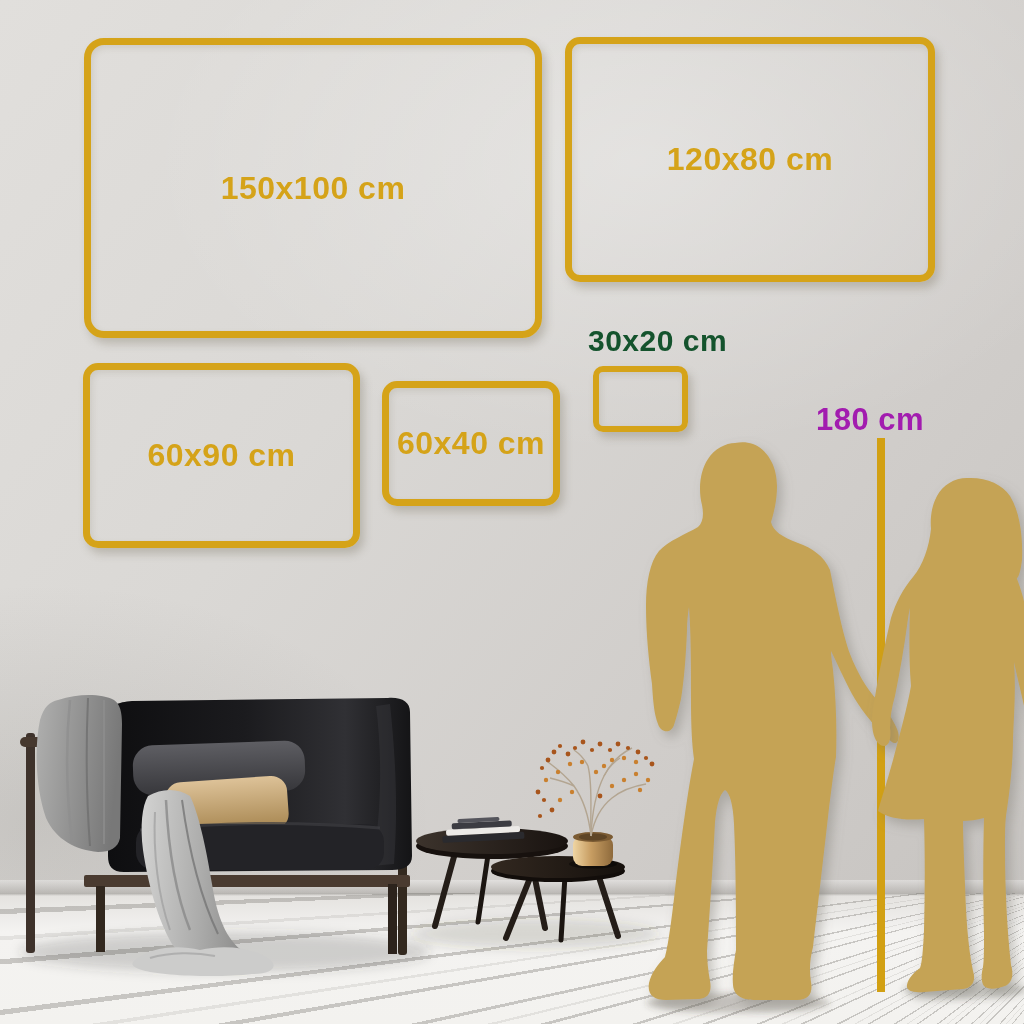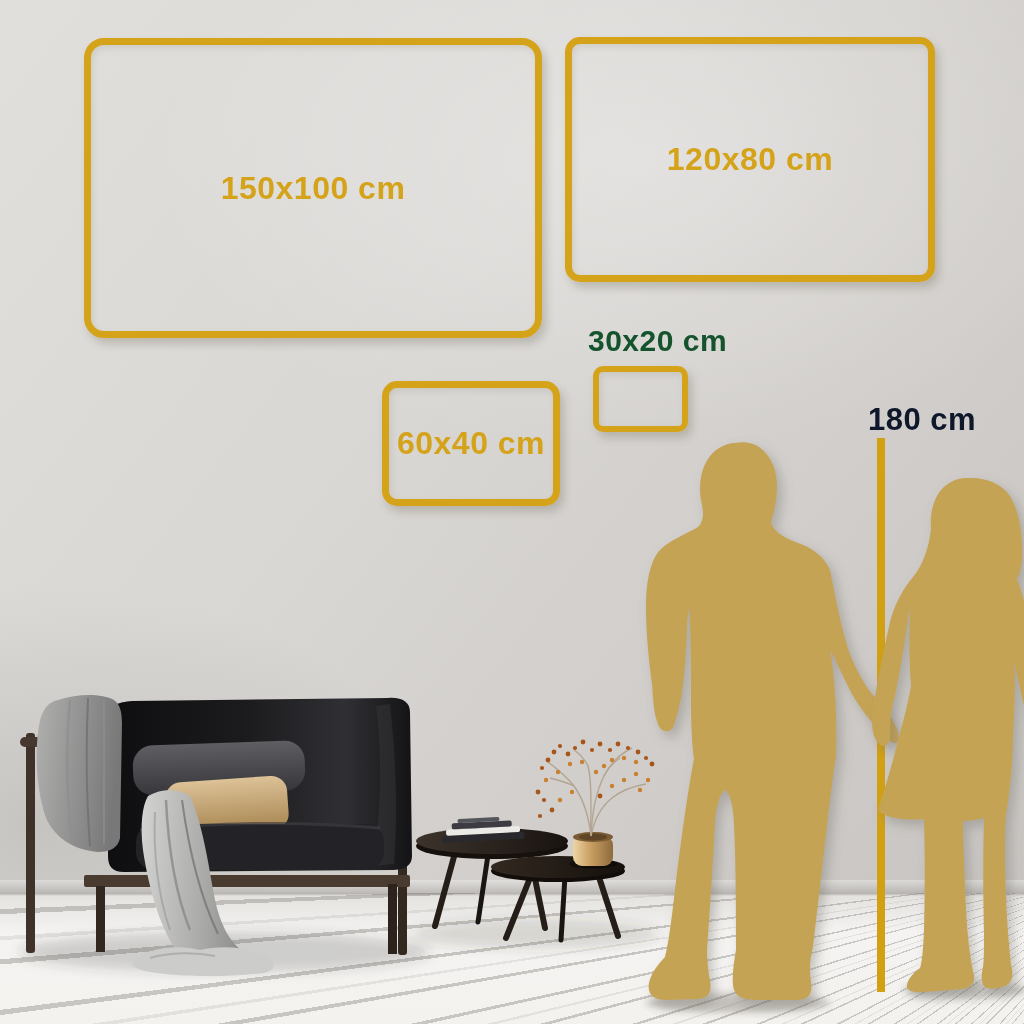--- a/index.html
+++ b/index.html
@@ -30,22 +30,22 @@
          display:flex;align-items:center;justify-content:center;
          box-shadow:4px 6px 9px rgba(105,96,74,0.28), inset 2px 3px 6px rgba(105,96,74,0.14);}
   .frame-150{left:84px;top:38px;width:444px;height:286px;border-radius:20px;}
   .frame-120{left:565px;top:37px;width:356px;height:231px;}
   .frame-6090{left:83px;top:363px;width:263px;height:171px;}
   .frame-6040{left:382px;top:381px;width:164px;height:111px;align-items:center;}
   .frame-3020{left:593px;top:366px;width:83px;height:54px;border-width:6px;border-radius:10px;}
   .sizelabel{color:#D5A319;font-weight:800;font-size:32px;letter-spacing:0.5px;white-space:nowrap;}
   .label-3020{position:absolute;left:588px;top:324px;z-index:2;
          color:#14532d;font-weight:800;font-size:30px;letter-spacing:0.5px;}
-  .label-180{position:absolute;left:868px;top:402px;z-index:2;
-         color:#0f172a;font-weight:800;font-size:31px;letter-spacing:0.5px;}
+  .label-180{position:absolute;left:816px;top:402px;z-index:2;
+         color:#a21caf;font-weight:800;font-size:31px;letter-spacing:0.5px;}
 </style>
 </head>
 <body>
 
 <div class="stage">
 
   <div class="wall"></div>
   <div class="skirting"></div>
   <div class="floor"></div>
 
@@ -259,20 +259,23 @@
          C1028,610 1020,580 1008,560 C1015,592 1020,577 1022,560
          C1023,537 1020,512 1010,496 C1002,484 986,477 967,478 Z"></path>
   </svg>
 
   <div class="frame frame-150">
     <span class="sizelabel">150x100 cm</span>
   </div>
   <div class="frame frame-120">
     <span class="sizelabel">120x80 cm</span>
   </div>
+  <div class="frame frame-6090">
+    <span class="sizelabel">60x90 cm</span>
+  </div>
   <div class="frame frame-6040">
     <span class="sizelabel">60x40 cm</span>
   </div>
   <div class="frame frame-3020"></div>
   <div class="label-3020">30x20 cm</div>
 
   <div class="label-180">180 cm</div>
 
 </div>
 

